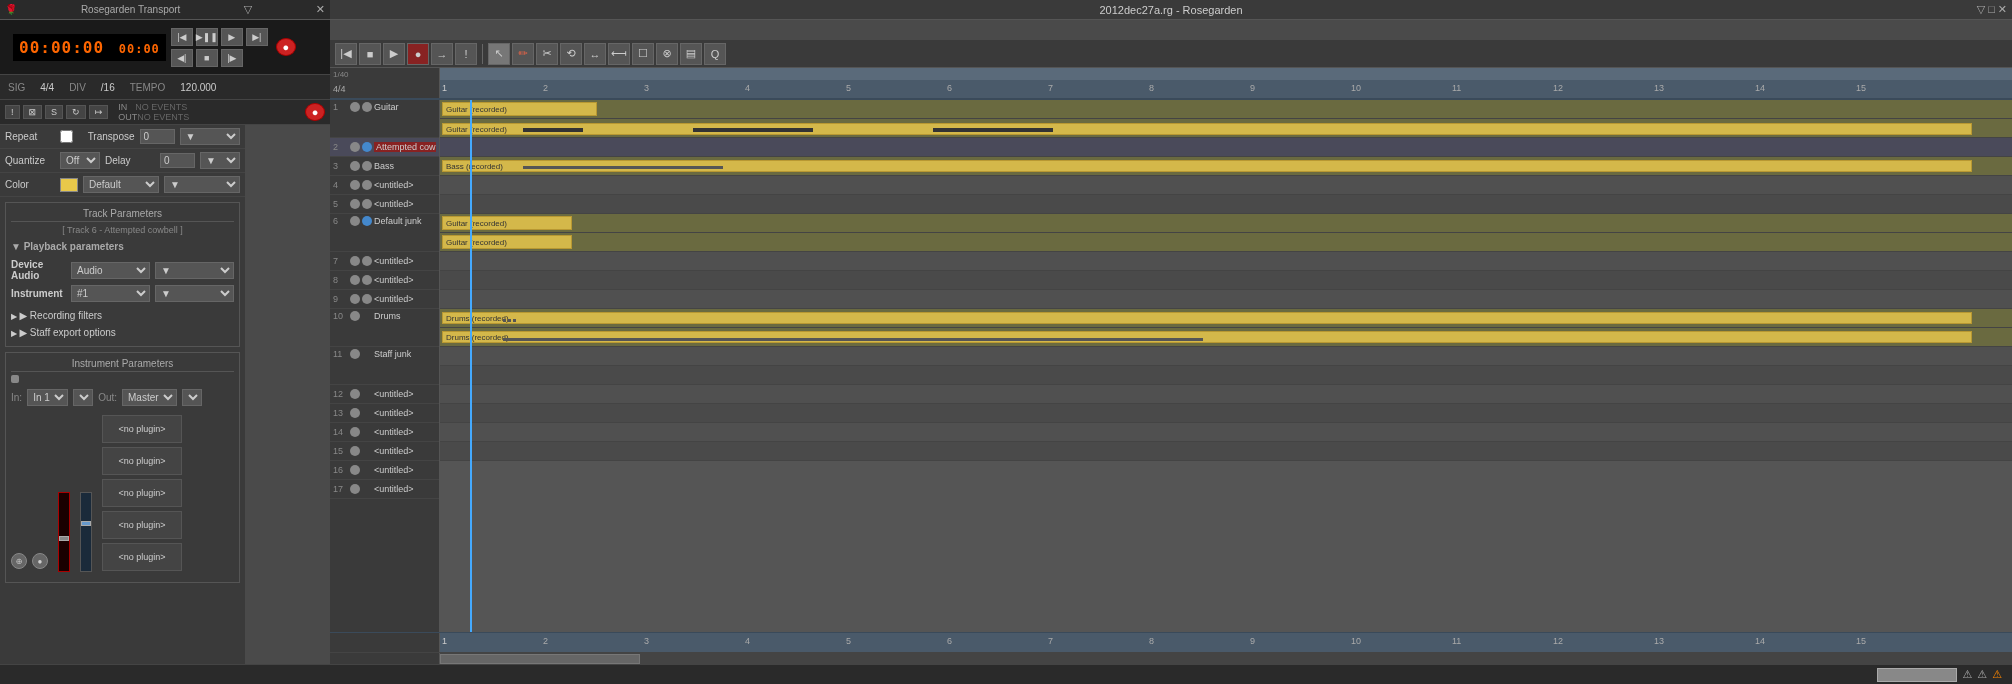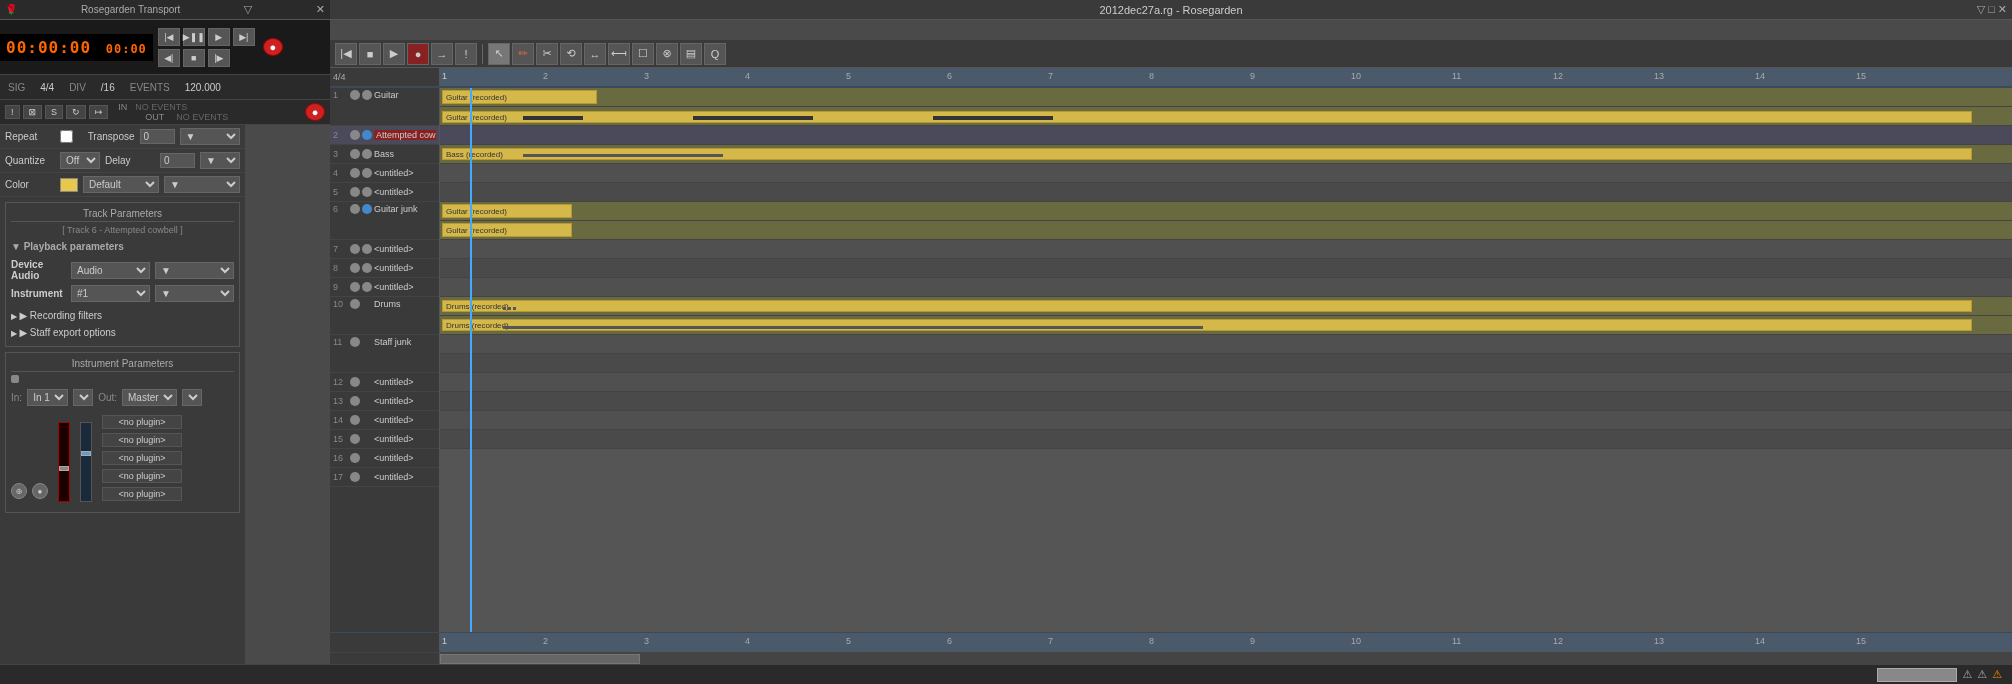--- a/index.html
+++ b/index.html
@@ -16,21 +16,21 @@
     .main-title-bar {
       position: absolute; top: 0; left: 330px; right: 0; height: 20px;
       background: #3a3a3a; border-bottom: 1px solid #555;
       display: flex; align-items: center; justify-content: center;
     }
 
     
     .transport-display {
       position: absolute; top: 20px; left: 0; width: 330px; height: 55px;
       background: #1a1a1a; border-bottom: 1px solid #444;
-      display: flex; align-items: center; padding: 0;
+      display: flex; align-items: center; padding: 13px;
     }
     .transport-controls { display: flex; flex-direction: column; margin-left: 5px; gap: 3px; }
     .transport-row { display: flex; gap: 3px; }
     .tc-btn {
       background: #555; border: 1px solid #666; color: #ccc; width: 22px; height: 18px;
       font-size: 9px; cursor: pointer; display: flex; align-items: center; justify-content: center;
     }
 
     
     .sig-row {
@@ -111,21 +111,21 @@
     .fader-icons { display: flex; gap: 5px; margin-bottom: 3px; }
     .icon-circle { width: 16px; height: 16px; border-radius: 50%; background: #666; border: 1px solid #888; cursor: pointer; display: flex; align-items: center; justify-content: center; font-size: 8px; }
     .fader-track {
       width: 12px; height: 90px; background: #222; border: 1px solid #555;
       position: relative; display: flex; justify-content: center;
     }
     .fader-red { border: 1px solid #aa0000; background: #1a0000; }
     .fader-handle { position: absolute; width: 10px; height: 5px; background: #888; border: 1px solid #aaa; }
     .plugin-btn {
       background: #444; border: 1px solid #555; color: #ccc; font-size: 9px;
-      padding: 1px 5px; width: 80px; cursor: pointer; margin: 1px 0;
+      padding: 8px 5px; width: 80px; cursor: pointer; margin: 1px 0;
     }
     .tool-btn {
       background: #555; border: 1px solid #666; color: #ccc; width: 22px; height: 22px;
       font-size: 11px; cursor: pointer; display: flex; align-items: center; justify-content: center;
     }
     .tool-btn.active { background: #777; }
     .tool-separator { width: 1px; height: 20px; background: #666; margin: 0 3px; }
 
     .track-header {
       height: 19px; border-bottom: 1px solid #444; display: flex; align-items: center;
@@ -197,38 +197,38 @@
   <div style="margin-left:8px;">
     <div class="record-btn">●</div>
   </div>
 </div>
 
 <div class="sig-row">
   <span class="sig-label">SIG</span>
   <span class="sig-value">4/4</span>
   <span class="sig-label">DIV</span>
   <span class="sig-value">/16</span>
-  <span class="sig-label">EVENTS</span>
+  <span class="sig-label">TEMPO</span>
   <span class="sig-value">120.000</span>
 </div>
 
 <div class="event-row">
   <div style="display:flex; align-items:center; gap:3px;">
     <button class="event-btn">!</button>
     <button class="event-btn">⊠</button>
     <button class="event-btn">S</button>
     <button class="event-btn">↻</button>
     <button class="event-btn">↦</button>
   </div>
   <div style="flex:1; padding-left:5px;">
     <div style="display:flex; gap:8px;">
       <span style="color:#888; font-size:9px;">IN</span>
       <span style="color:#666; font-size:9px;">NO EVENTS</span>
     </div>
-    <div style="display:flex; gap:12px;margin-left:27px;">
+    <div style="display:flex; gap:0;">
       <span style="color:#888; font-size:9px;">OUT</span>
       <span style="color:#666; font-size:9px;">NO EVENTS</span>
     </div>
   </div>
   <div class="record-btn" style="margin-left:auto;">●</div>
 </div>
 
 <div class="left-panel">
 
   <div class="param-row">
@@ -343,20 +343,25 @@
   <button class="tool-btn">↔</button>
   <button class="tool-btn">⟻</button>
   <button class="tool-btn">☐</button>
   <button class="tool-btn">⊗</button>
   <button class="tool-btn">▤</button>
   <button class="tool-btn">Q</button>
 </div>
 
 <div style="position:absolute; top:68px; left:330px; right:0; bottom:20px; display:flex; flex-direction:column; overflow:hidden;">
 
+  <div style="height:12px; background:#5a6a7a; display:flex; flex-shrink:0;">
+    <div style="width:110px; background:#3a3a3a; border-right:1px solid #555; font-size:8px; color:#888; display:flex; align-items:center; padding-left:3px;">1/40</div>
+    <div style="flex:1; position:relative; overflow:hidden;">
+    </div>
+  </div>
 
   <div style="height:20px; background:#4a5a6a; display:flex; flex-shrink:0; border-bottom:2px solid #3a4a5a;">
     <div style="width:110px; background:#3a3a3a; border-right:1px solid #555; font-size:9px; color:#aaa; display:flex; align-items:center; padding-left:3px;">4/4</div>
     <div style="flex:1; position:relative; overflow:hidden;">
       <span style="position:absolute; left:2px; top:3px; font-size:9px; color:#ccc;">1</span>
       <span style="position:absolute; left:103px; top:3px; font-size:9px; color:#aaa;">2</span>
       <span style="position:absolute; left:204px; top:3px; font-size:9px; color:#aaa;">3</span>
       <span style="position:absolute; left:305px; top:3px; font-size:9px; color:#aaa;">4</span>
       <span style="position:absolute; left:406px; top:3px; font-size:9px; color:#aaa;">5</span>
       <span style="position:absolute; left:507px; top:3px; font-size:9px; color:#aaa;">6</span>
@@ -410,21 +415,21 @@
         <div class="track-dot grey"></div>
         <div class="track-dot2 grey"></div>
         <span class="track-name">&lt;untitled&gt;</span>
       </div>
 
       <div class="track-header" style="height:38px; border-bottom:1px solid #444; padding:2px 3px; flex-direction:column; align-items:flex-start;">
         <div style="display:flex; align-items:center; gap:2px; width:100%;">
           <span class="track-num">6</span>
           <div class="track-dot grey"></div>
           <div class="track-dot2 blue"></div>
-          <span class="track-name">Guitar junk</span>
+          <span class="track-name">Default junk</span>
         </div>
       </div>
 
       <div class="track-header" style="height:19px; border-bottom:1px solid #444; padding:1px 3px;">
         <span class="track-num">7</span>
         <div class="track-dot grey"></div>
         <div class="track-dot2 grey"></div>
         <span class="track-name">&lt;untitled&gt;</span>
       </div>
       <div class="track-header" style="height:19px; border-bottom:1px solid #444; padding:1px 3px;">

